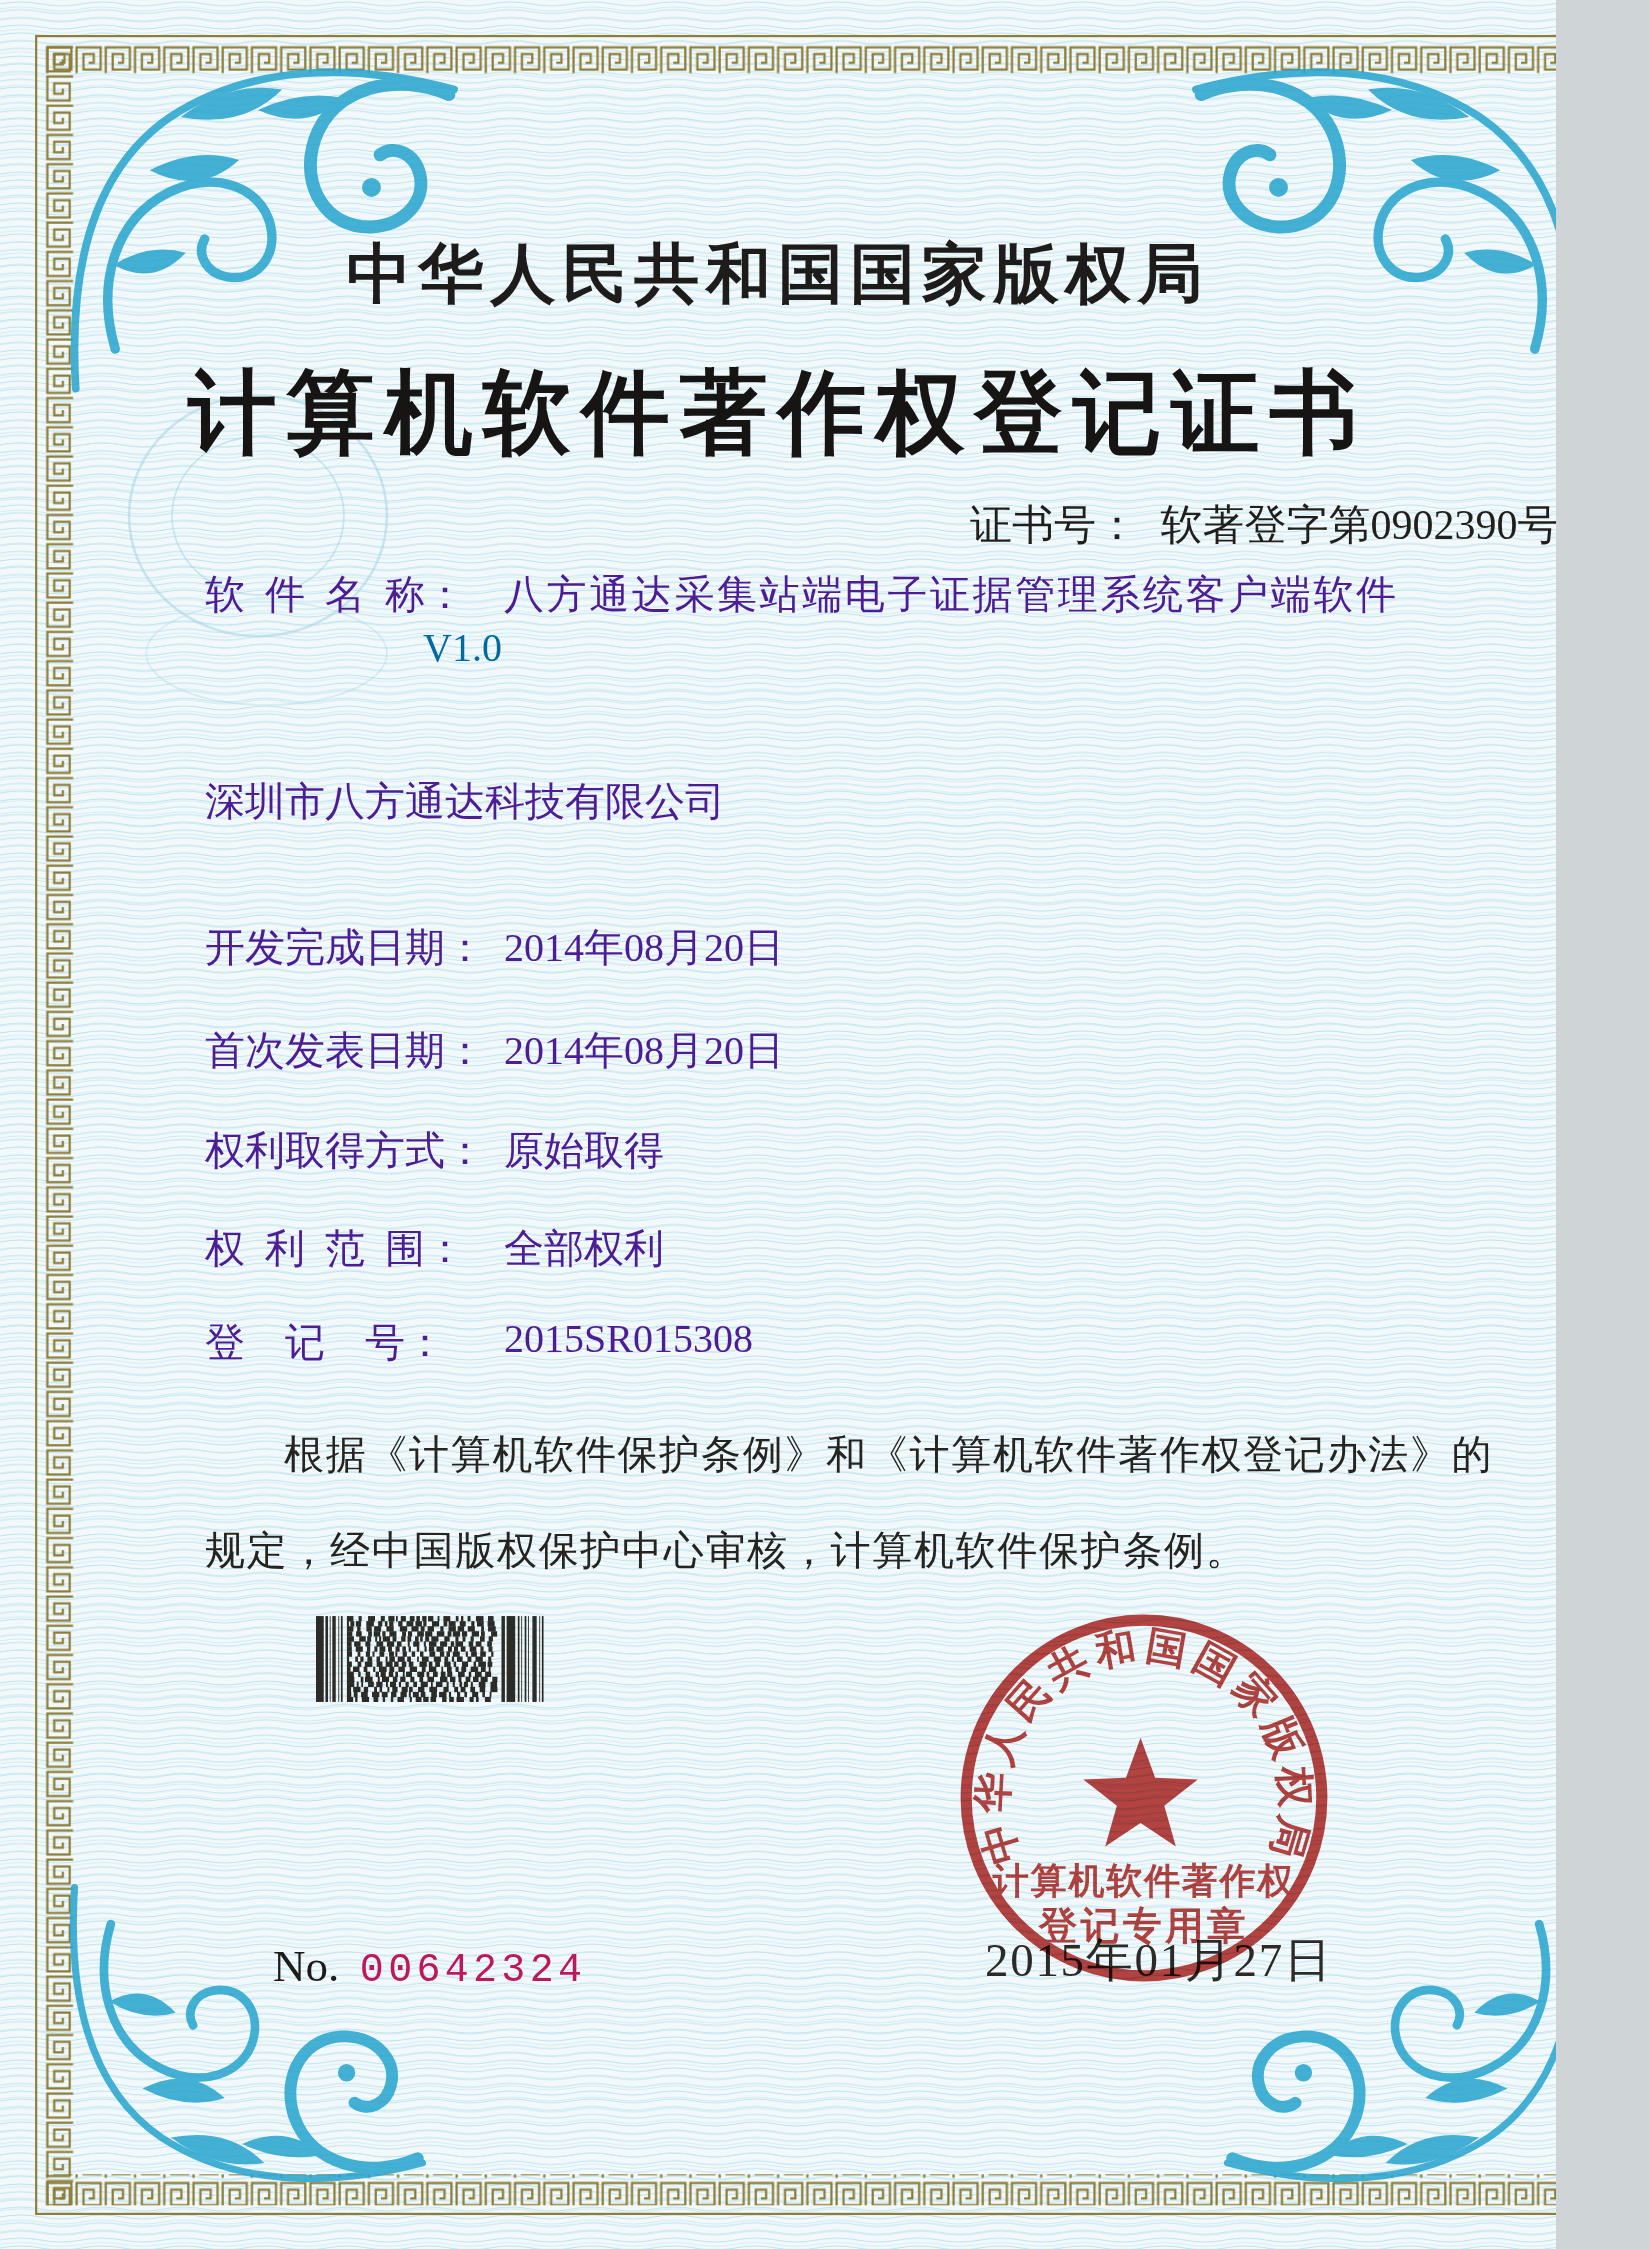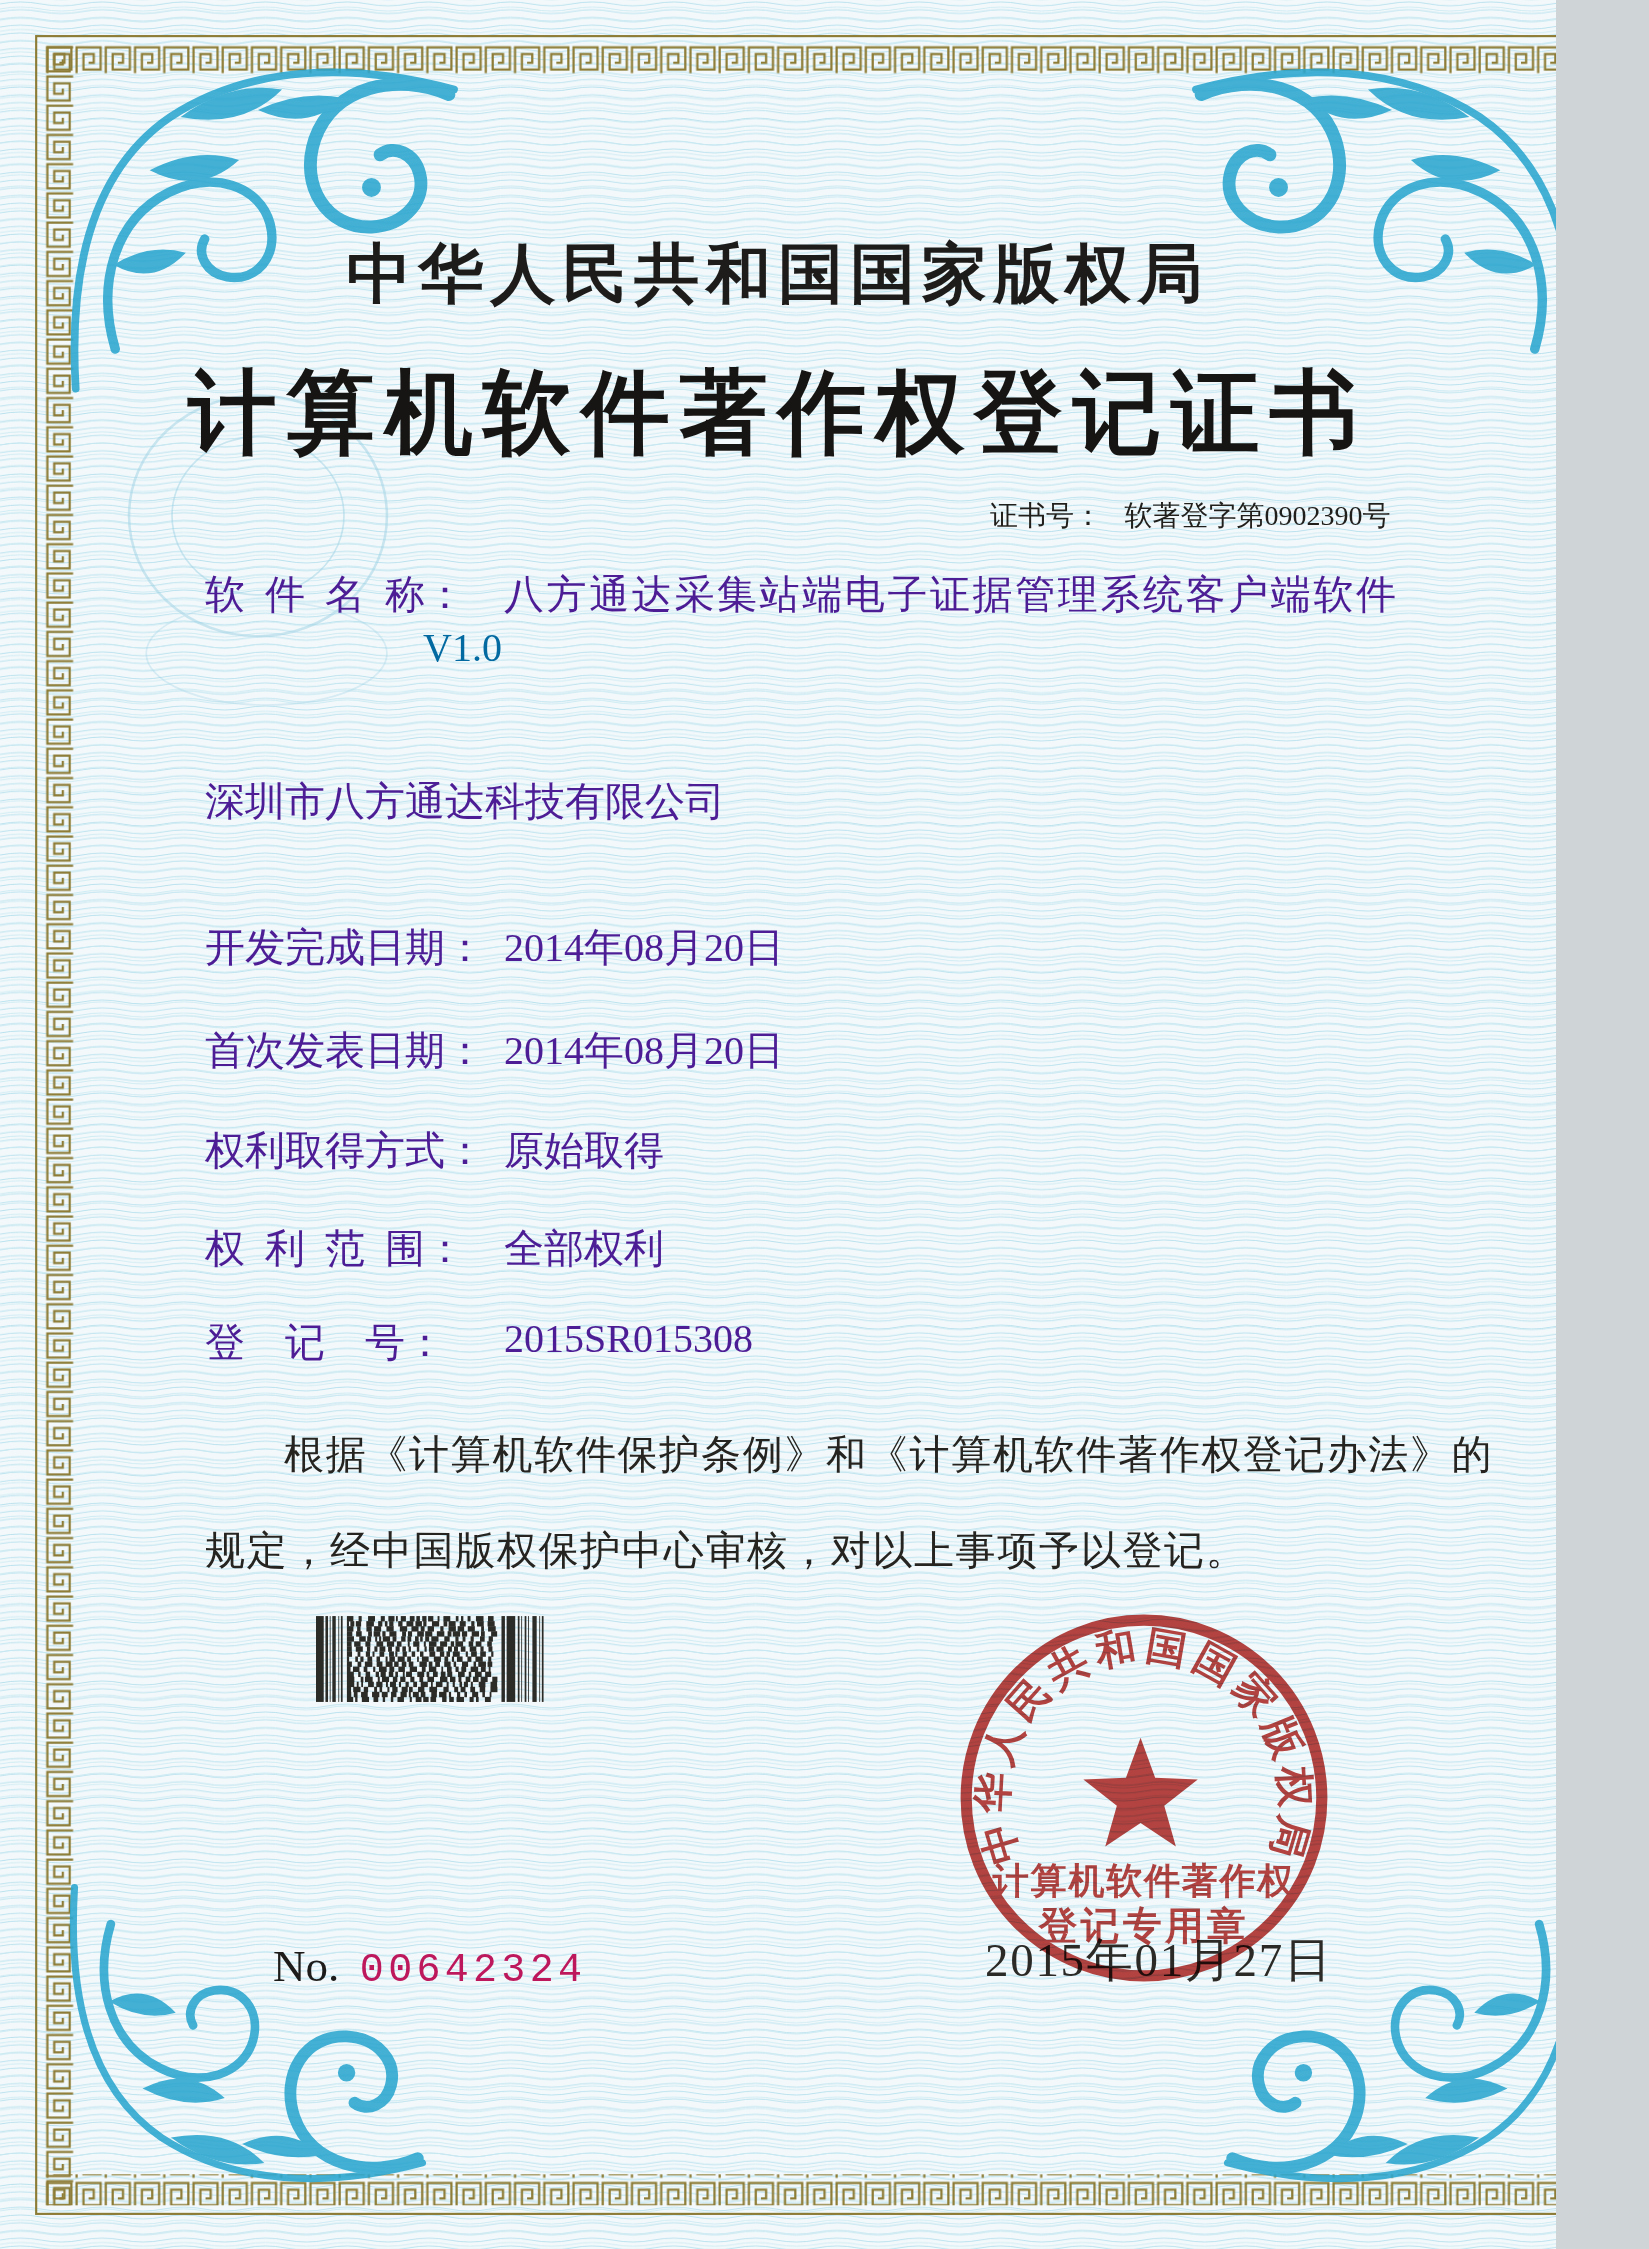--- a/index.html
+++ b/index.html
@@ -15,21 +15,21 @@
   .abs{position:absolute;white-space:pre;}
   .issuer-title{
     left:0;top:230px;width:100%;text-align:center;
     font-size:65px;font-weight:bold;letter-spacing:6.9px;color:#1d1c1a;
   }
   .doc-title{
     left:0;top:354px;width:100%;text-align:center;
     font-size:88px;font-weight:bold;letter-spacing:10.3px;color:#161513;
     transform:scaleY(1.04);
   }
-  .certno{left:970px;top:497px;font-size:28px;display:flex;gap:22.4px;color:#211f1c;margin-left:20px;}
+  .certno{left:970px;top:497px;font-size:42px;display:flex;gap:22.4px;color:#211f1c;}
   .row{position:absolute;left:205px;display:flex;font-size:40px;color:#4c1d95;}
   .lab{display:inline-block;width:299px;white-space:pre;}
   .val{white-space:pre;}
   .val.spread{letter-spacing:2.6px;}
   .version-line{left:423px;top:624px;font-size:40px;color:#0369a1;}
   .stmt{font-size:40px;color:#262420;letter-spacing:1.7px;}
   .stmt.l1{left:284px;top:1427px;}
   .stmt.l2{left:205px;top:1523px;}
   .issue-date{left:985px;top:1929px;font-size:47px;color:#2b2a27;letter-spacing:1.7px;}
   .serial{left:273px;top:1940px;font-size:45px;display:flex;align-items:baseline;gap:20.6px;}
@@ -140,21 +140,21 @@
     <span class="lab">权  利  范  围：</span>
     <span class="val">全部权利</span>
   </div>
 
   <div class="row" style="top:1315px">
     <span class="lab">登    记    号：</span>
     <span class="val">2015SR015308</span>
   </div>
 
   <div class="abs stmt l1">根据《计算机软件保护条例》和《计算机软件著作权登记办法》的</div>
-  <div class="abs stmt l2">规定，经中国版权保护中心审核，对以上事项予以登记。</div>
+  <div class="abs stmt l2">规定，经中国版权保护中心审核，计算机软件保护条例。</div>
 
   <svg class="abs barcode" width="237" height="86" viewBox="0 0 276 100">
     <g id="barcode-bars" fill="#2b2b28">
         <rect x="0" y="0" width="9" height="100"></rect>
         <rect x="11" y="0" width="3" height="100"></rect>
         <rect x="16" y="0" width="1" height="100"></rect>
         <rect x="19" y="0" width="4" height="100"></rect>
         <rect x="26" y="0" width="1" height="100"></rect>
         <rect x="29" y="0" width="2" height="100"></rect>
         <rect x="36" y="0" width="7.5380706787109375" height="6.282352941176471"></rect>

